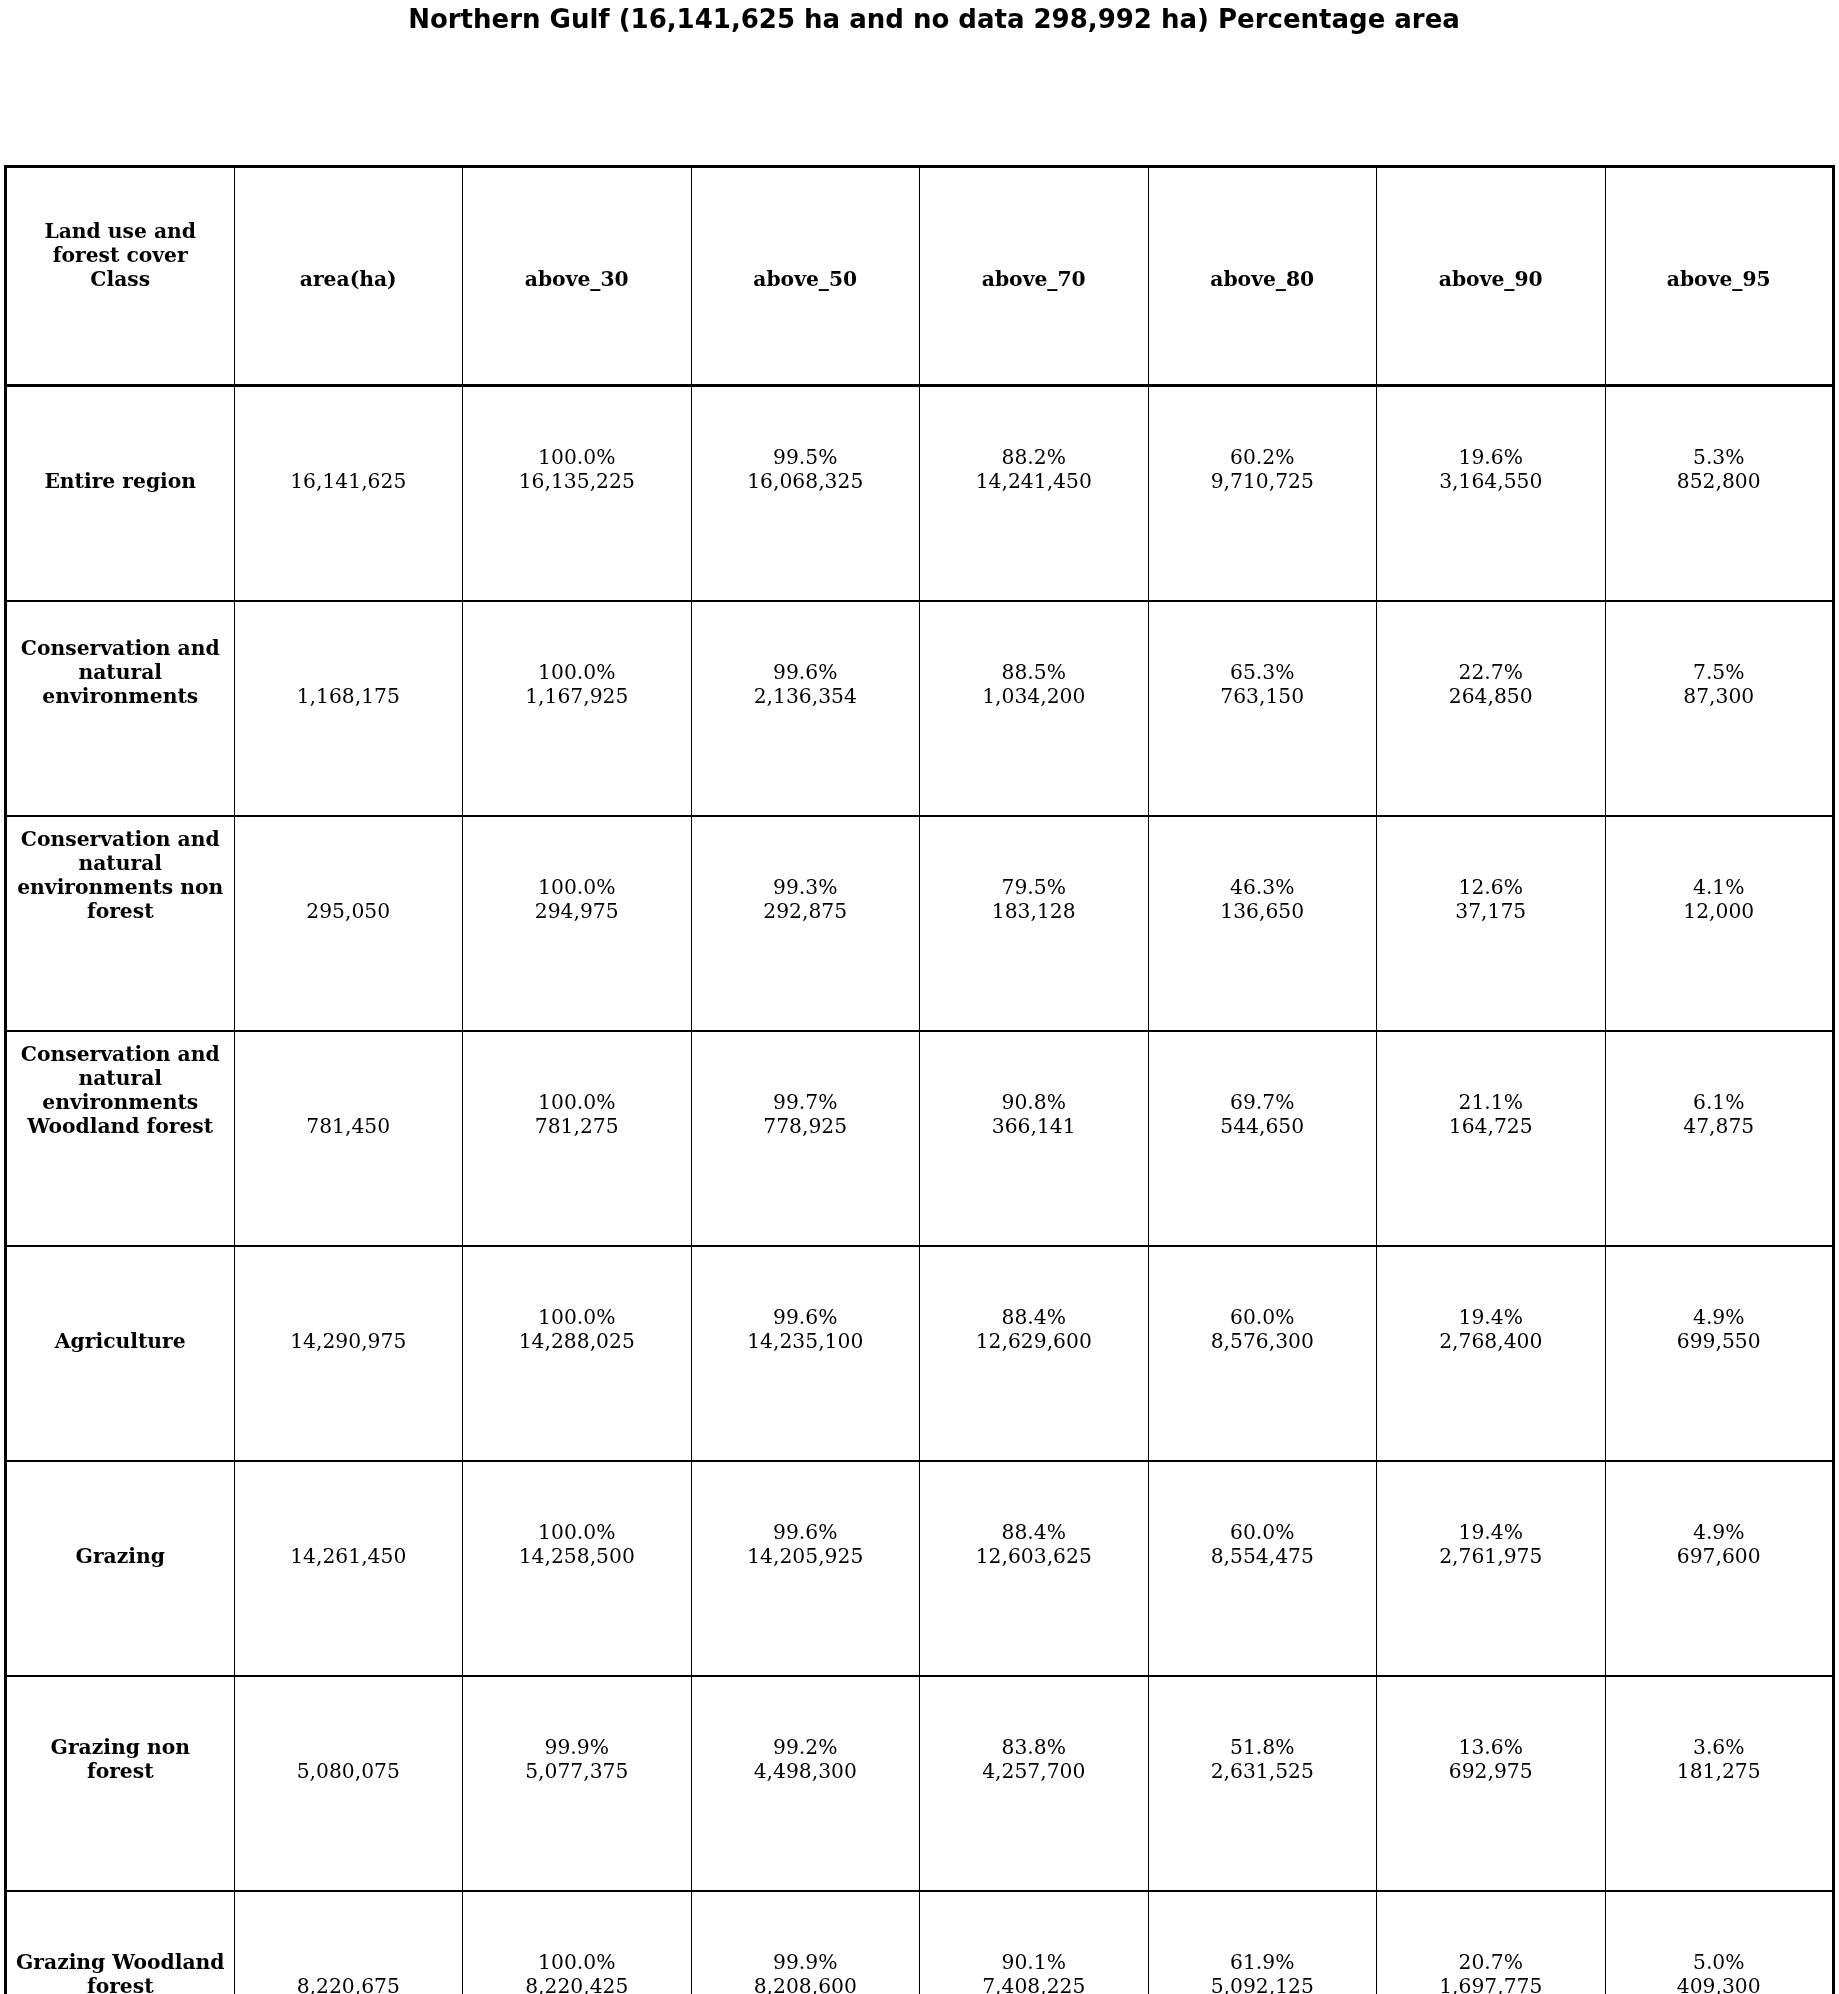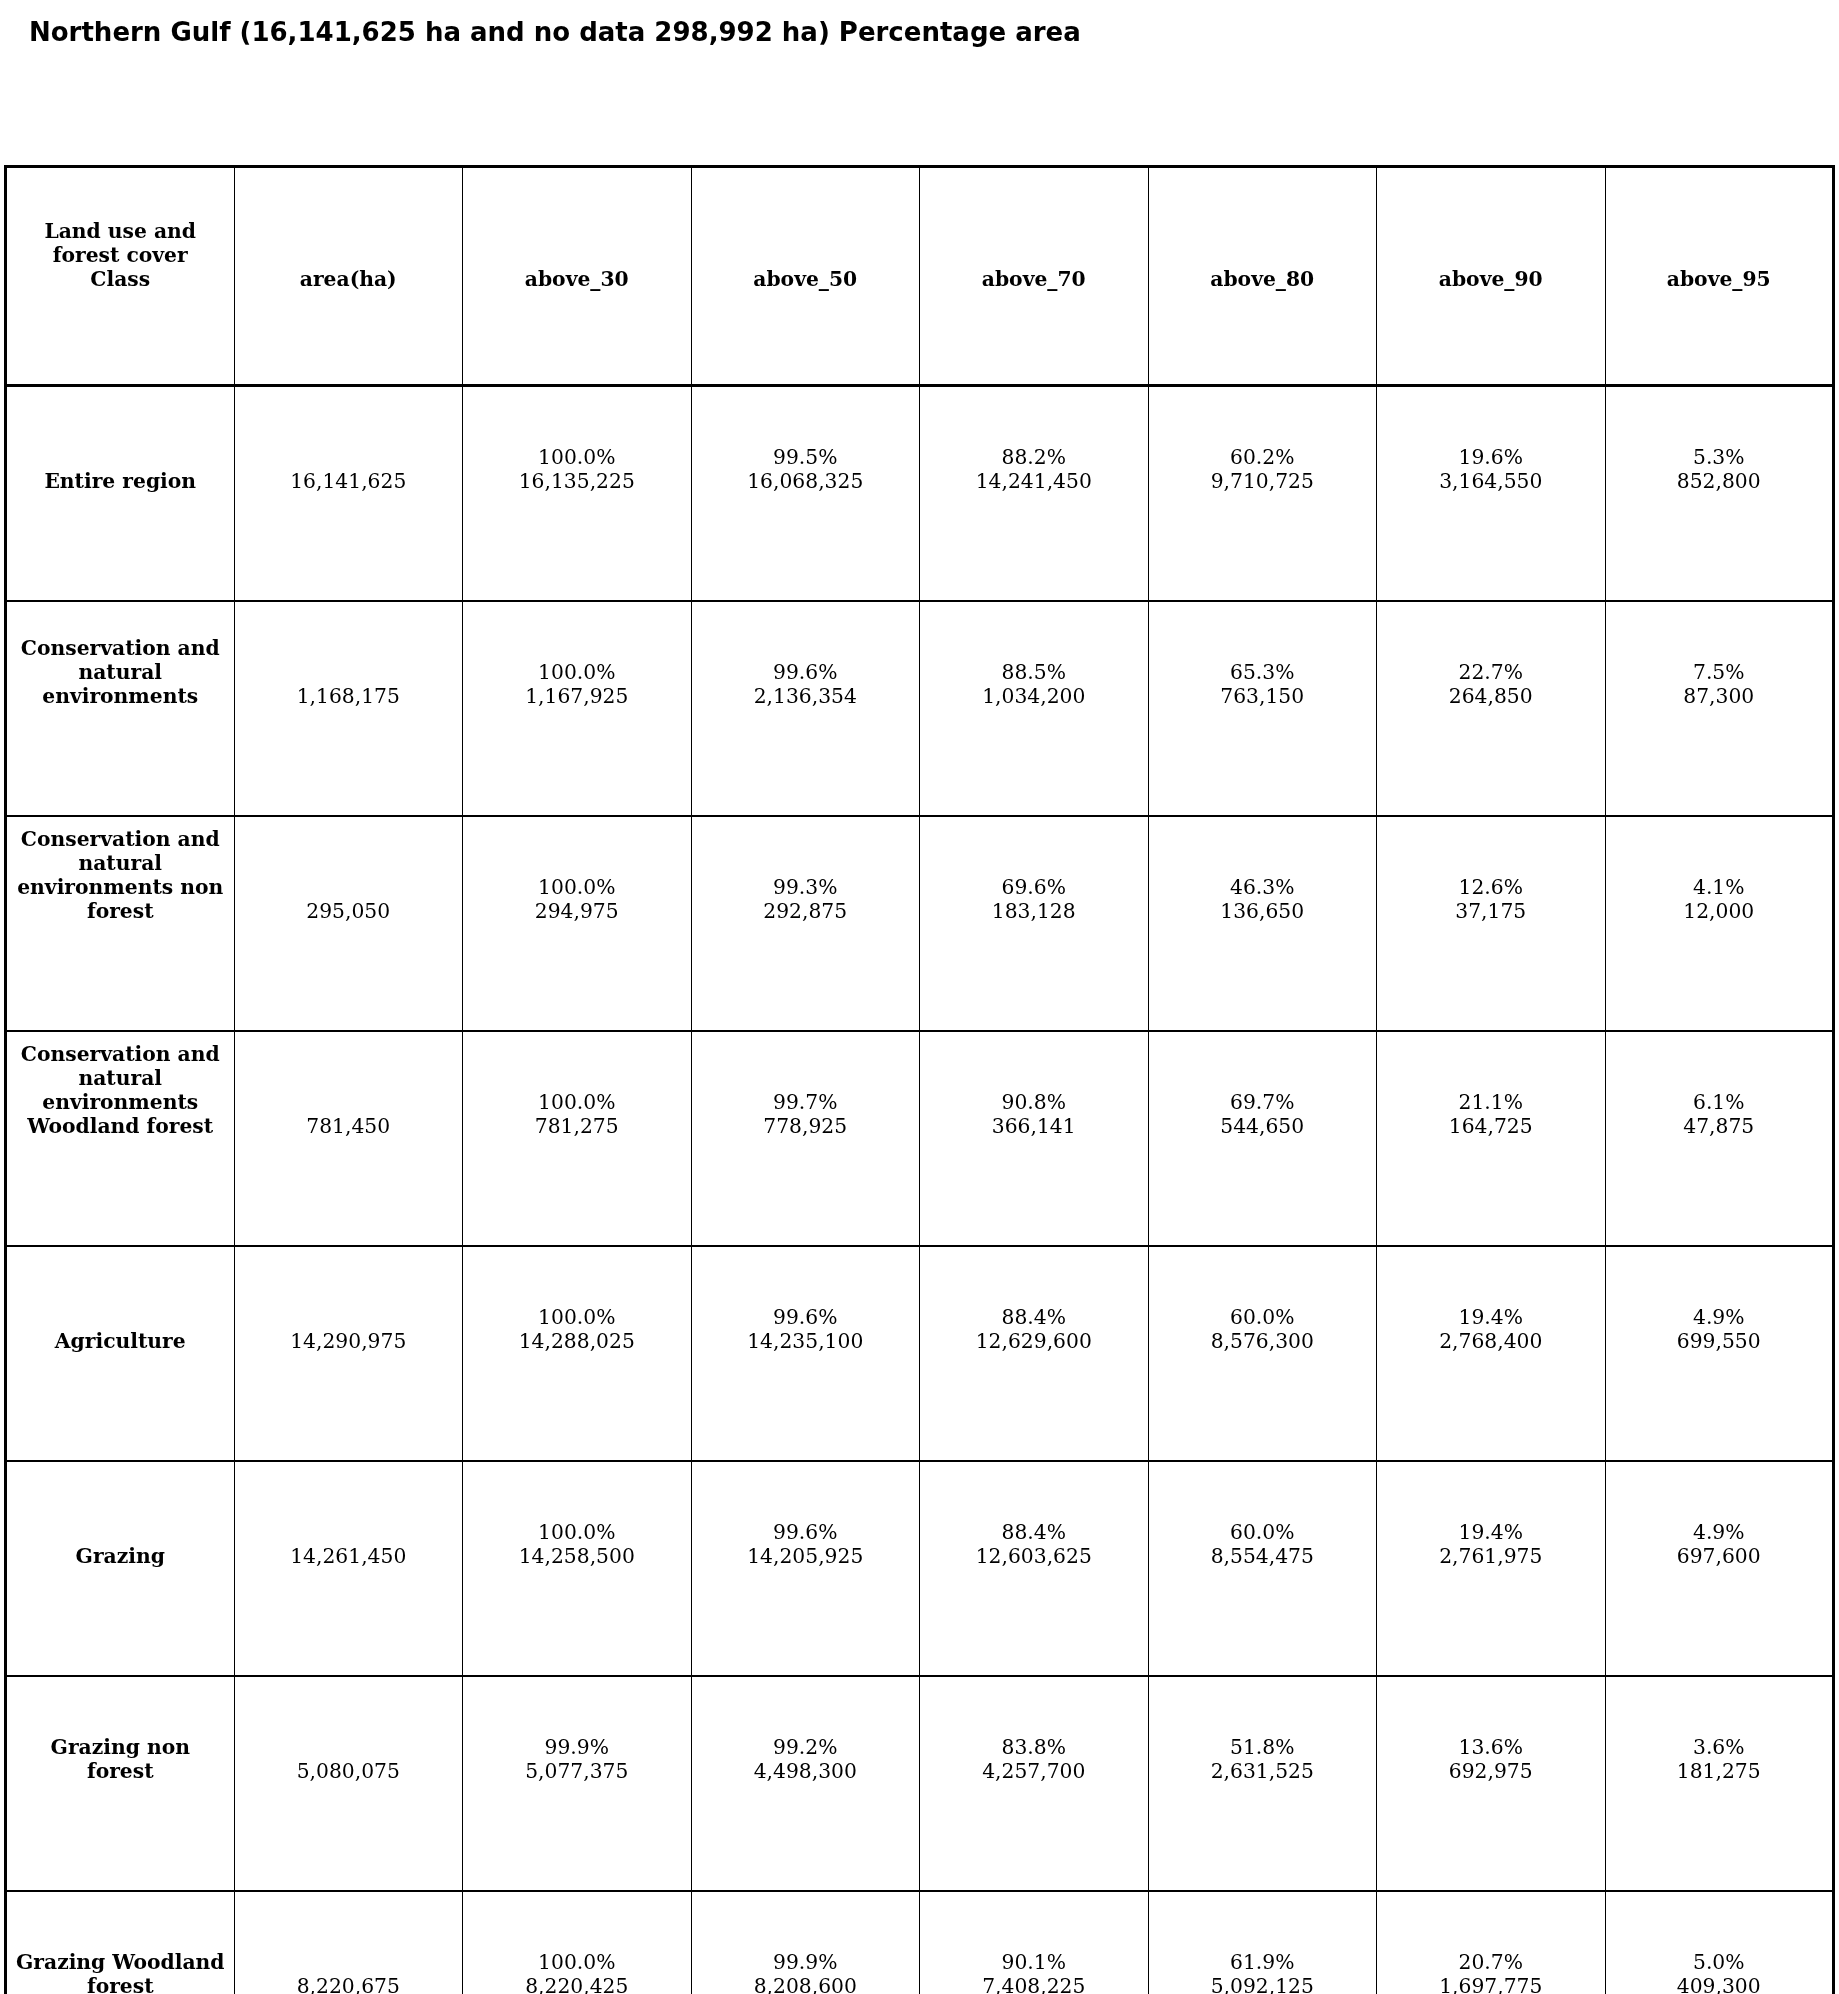--- a/index.html
+++ b/index.html
@@ -1,19 +1,19 @@
 <!DOCTYPE html>
 <html style="font-size:6.4px"><head>
 <meta charset="utf-8">
 <style>
   html,body{margin:0;padding:0;background:#fff;}
   body{position:relative;width:1839px;height:2549px;font-family:"DejaVu Serif",serif;color:#000;overflow:hidden;}
 
   
-  .title{position:absolute;top:15px;left:0;right:0;text-align:left;
+  .title{position:absolute;top:2px;left:0;right:0;text-align:center;
          font-family:"DejaVu Sans",sans-serif;font-weight:bold;font-size:26px;line-height:34px;padding-left:29px;}
 
   
   table.main{position:absolute;top:165px;left:4px;width:1831px;
              border-collapse:collapse;table-layout:fixed;
              font-size:20.3px;line-height:24px;border:3.2px solid #000;}
   table.main td{position:relative;padding:0;border-left:1.6px solid #000;border-right:1.6px solid #000;
                 border-top:2.4px solid #000;border-bottom:2.4px solid #000;height:213px;}
   table.main tr.hdr td{height:216px;font-weight:bold;border-bottom:3.6px solid #000;}
   .ci{position:absolute;left:3.2px;right:3.2px;bottom:107px;text-align:center;}
@@ -181,21 +181,21 @@
           </div>
         </td>
     <td>
           <div class="ci">
             <div>99.3%</div>
             <div>292,875</div>
           </div>
         </td>
     <td>
           <div class="ci">
-            <div>69.6%</div>
+            <div>79.5%</div>
             <div>183,128</div>
           </div>
         </td>
     <td>
           <div class="ci">
             <div>46.3%</div>
             <div>136,650</div>
           </div>
         </td>
     <td>

